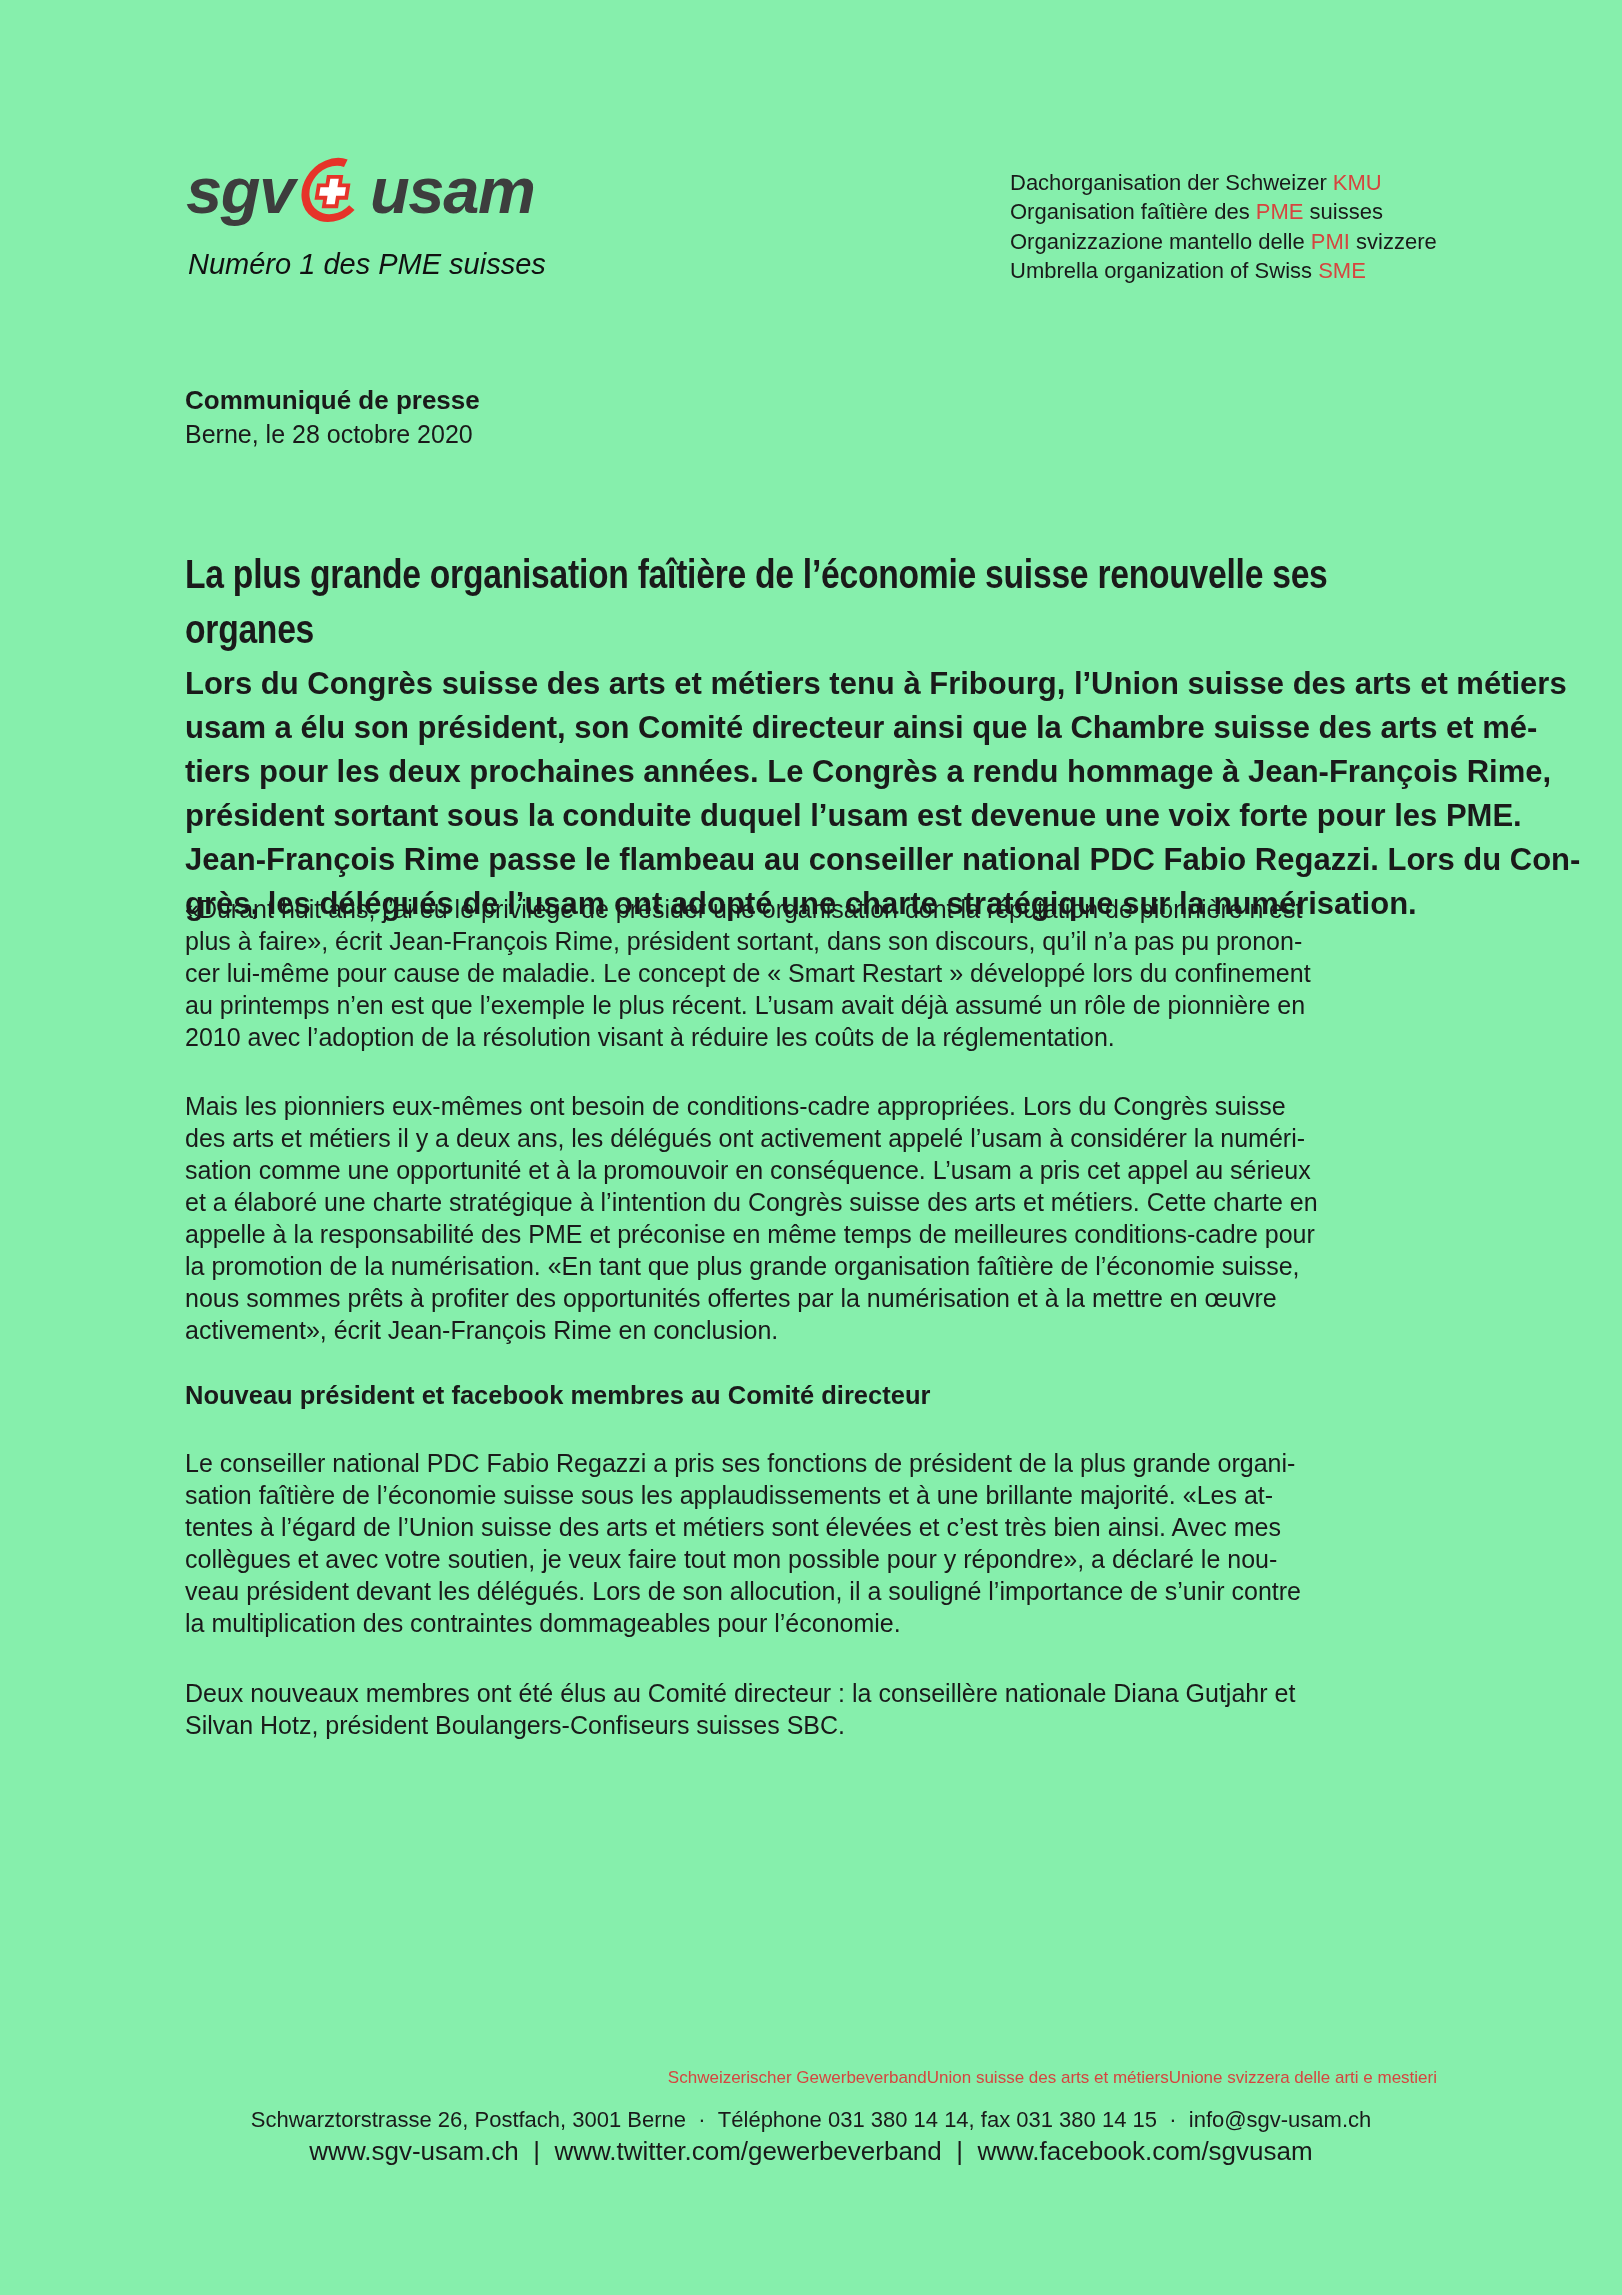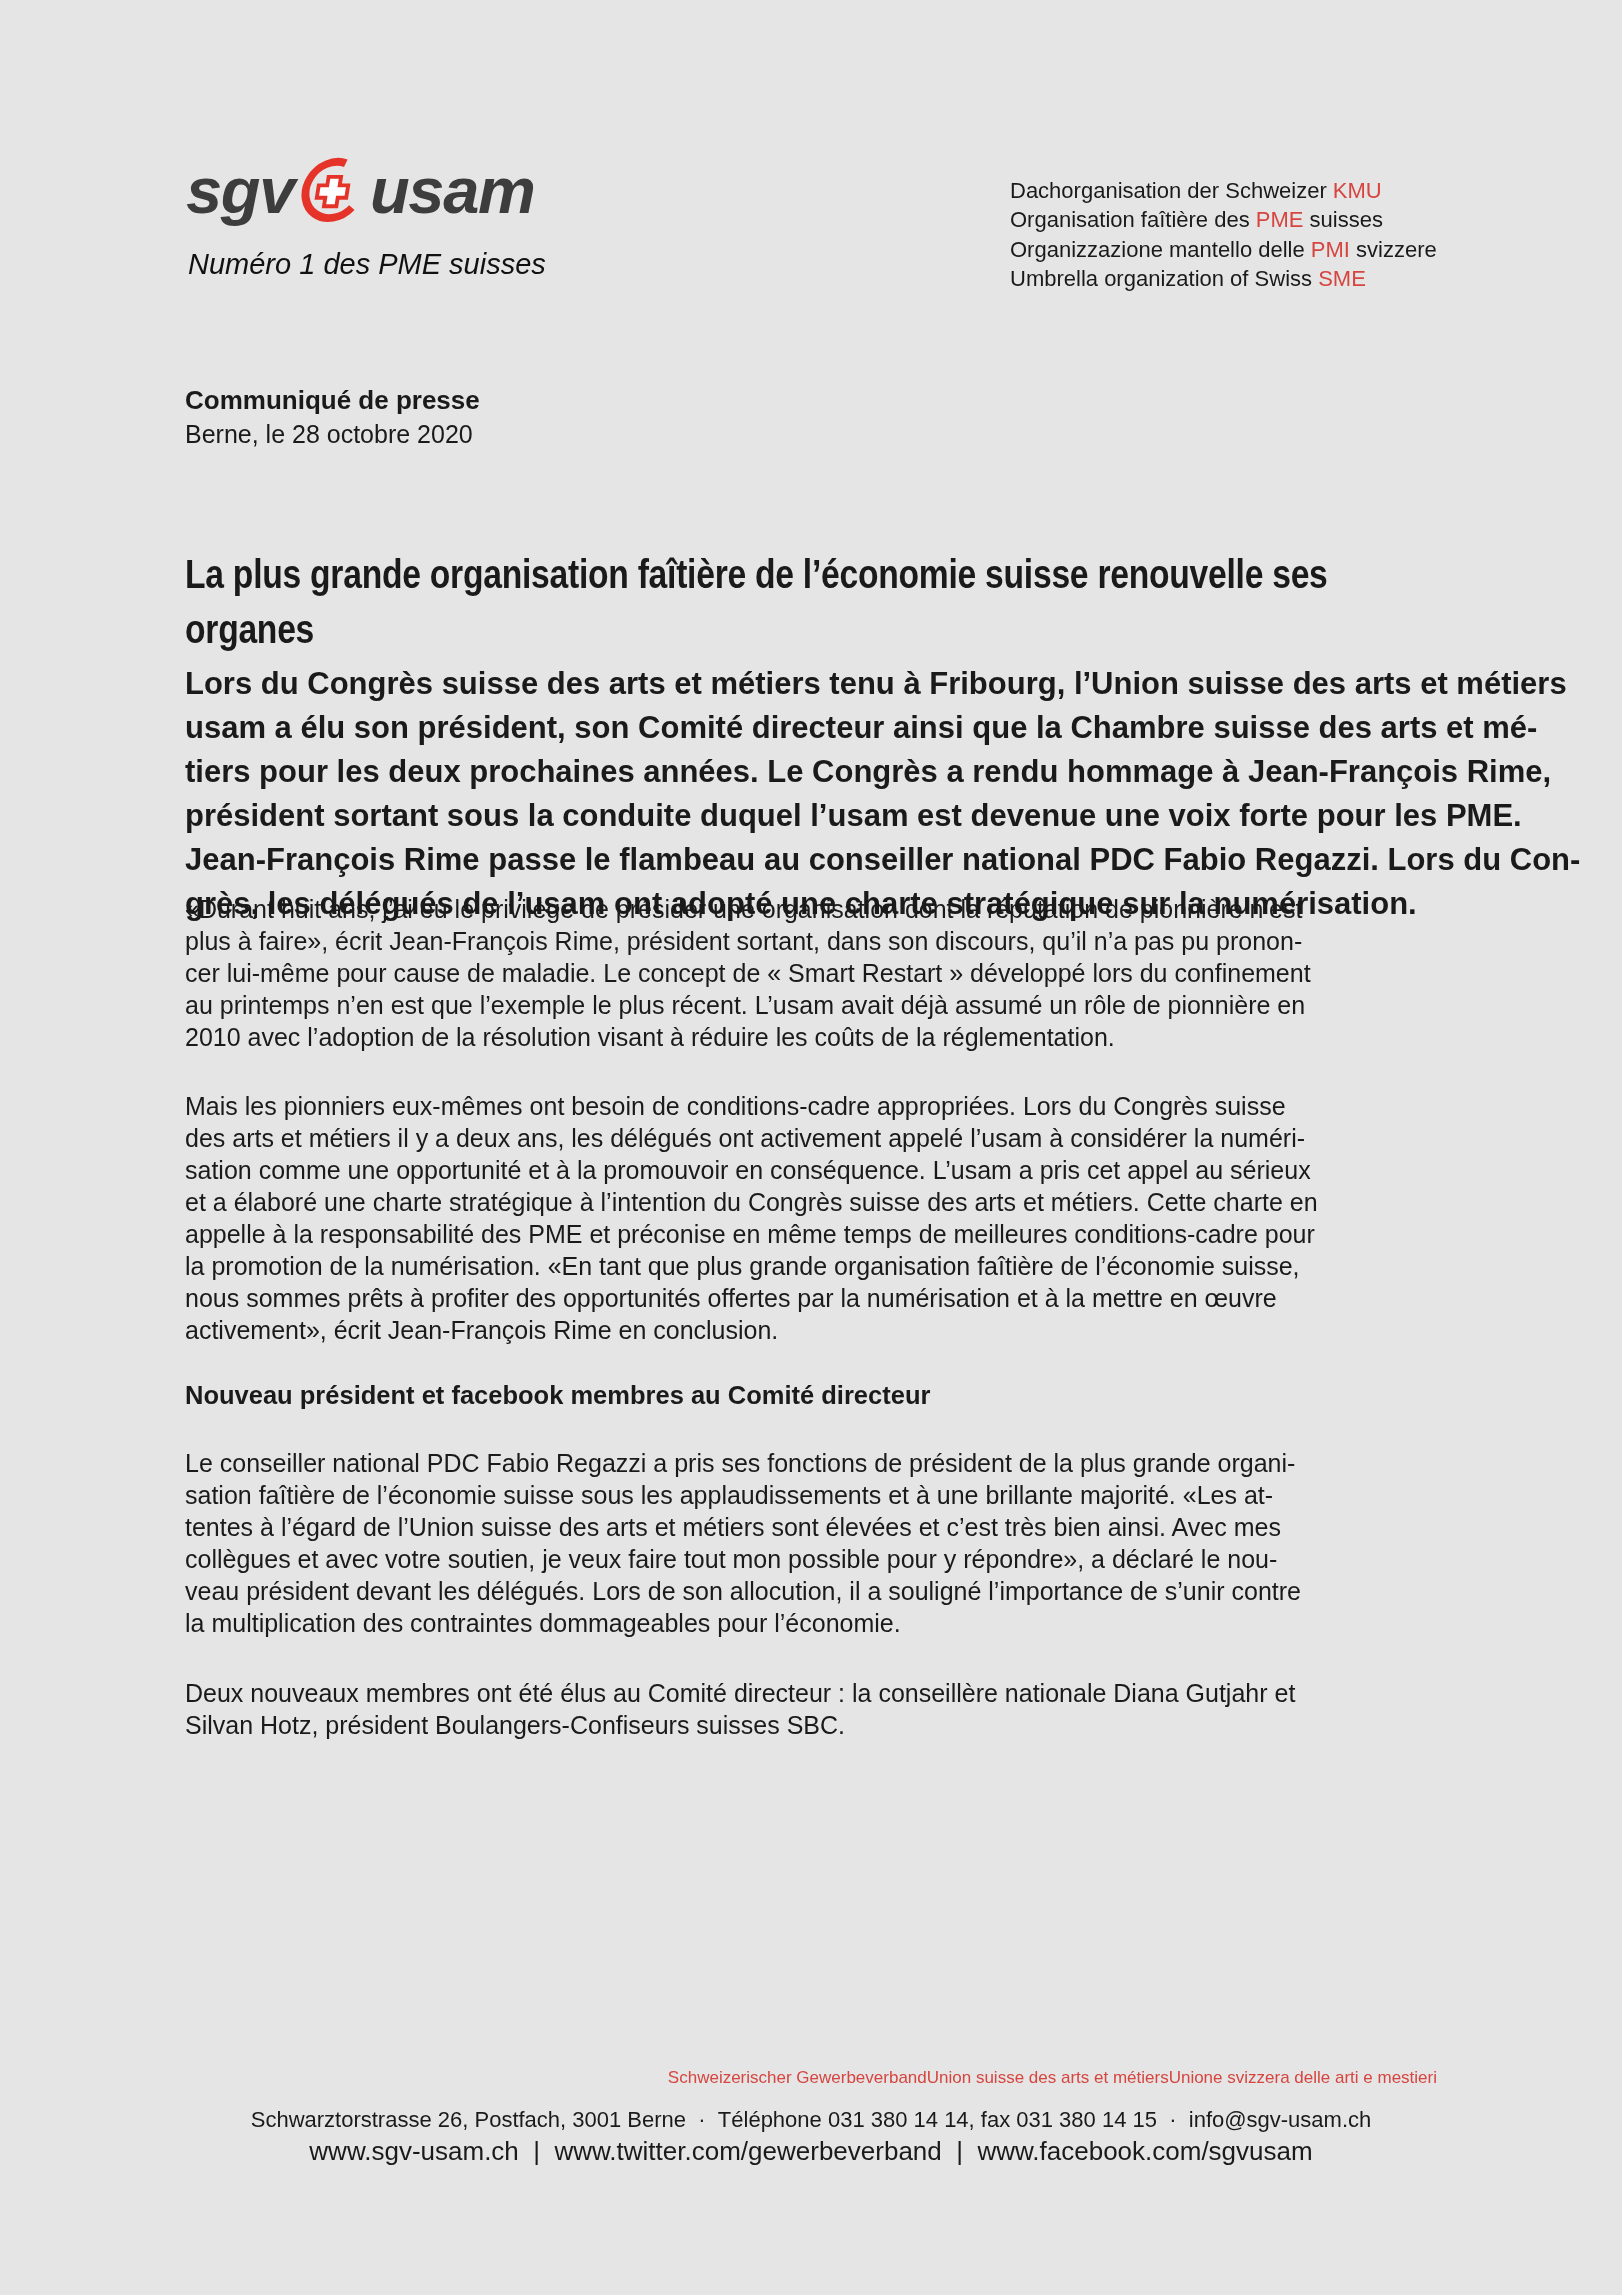--- a/index.html
+++ b/index.html
@@ -1,32 +1,32 @@
 <!DOCTYPE html>
 <html style="--accent_red: #d6453f; --logo_red: #e63329; --logo_gray: #3d3d3d; --text: #1a1a1a;font-size:10.5px"><head>
 <meta charset="utf-8">
 <style>
   html,body{margin:0;padding:0;background:#ffffff;}
   .page{
-    position:relative;width:1622px;height:2295px;background:#e5e5e5;
+    position:relative;width:1622px;height:2295px;background:#86efac;
     font-family:"Liberation Sans",sans-serif;color:#1a1a1a;overflow:hidden;
   }
   
   .logo-row{
     position:absolute;left:186px;top:154px;display:flex;align-items:center;
     font-style:italic;font-weight:700;font-size:65px;letter-spacing:-1.3px;
     color:var(--logo_gray,#3d3d3d);line-height:1;
   }
   .logo-icon{width:68px;height:72px;margin:0 3.9px;transform:translateY(2.6px);}
   .logo-icon .ring{stroke:var(--logo_red,#e63329);fill:none;stroke-width:12;}
   .logo-icon .cross{stroke:var(--logo_red,#e63329);fill:#ffffff;stroke-width:6;}
   .logo-tagline{
     position:absolute;left:188px;top:248px;font-style:italic;font-size:29px;color:#111111;
   }
-  .org-block{position:absolute;left:1010px;top:176px;font-size:22px;line-height:29.4px;}
+  .org-block{position:absolute;left:1010px;top:168px;font-size:22px;line-height:29.4px;}
   .org-line{display:block;}
   .org-term{color:var(--accent_red,#d6453f);}
   
   .meta{position:absolute;left:185px;top:383px;font-size:25px;line-height:34px;}
   .meta-doc-type{font-weight:700;font-size:26px;text-align:right;}
   
   .headline{
     position:absolute;left:185px;top:547px;font-weight:700;font-size:41px;line-height:55px;
     letter-spacing:-0.3px;transform:scaleX(0.82);transform-origin:0 0;white-space:pre-line;
   }

